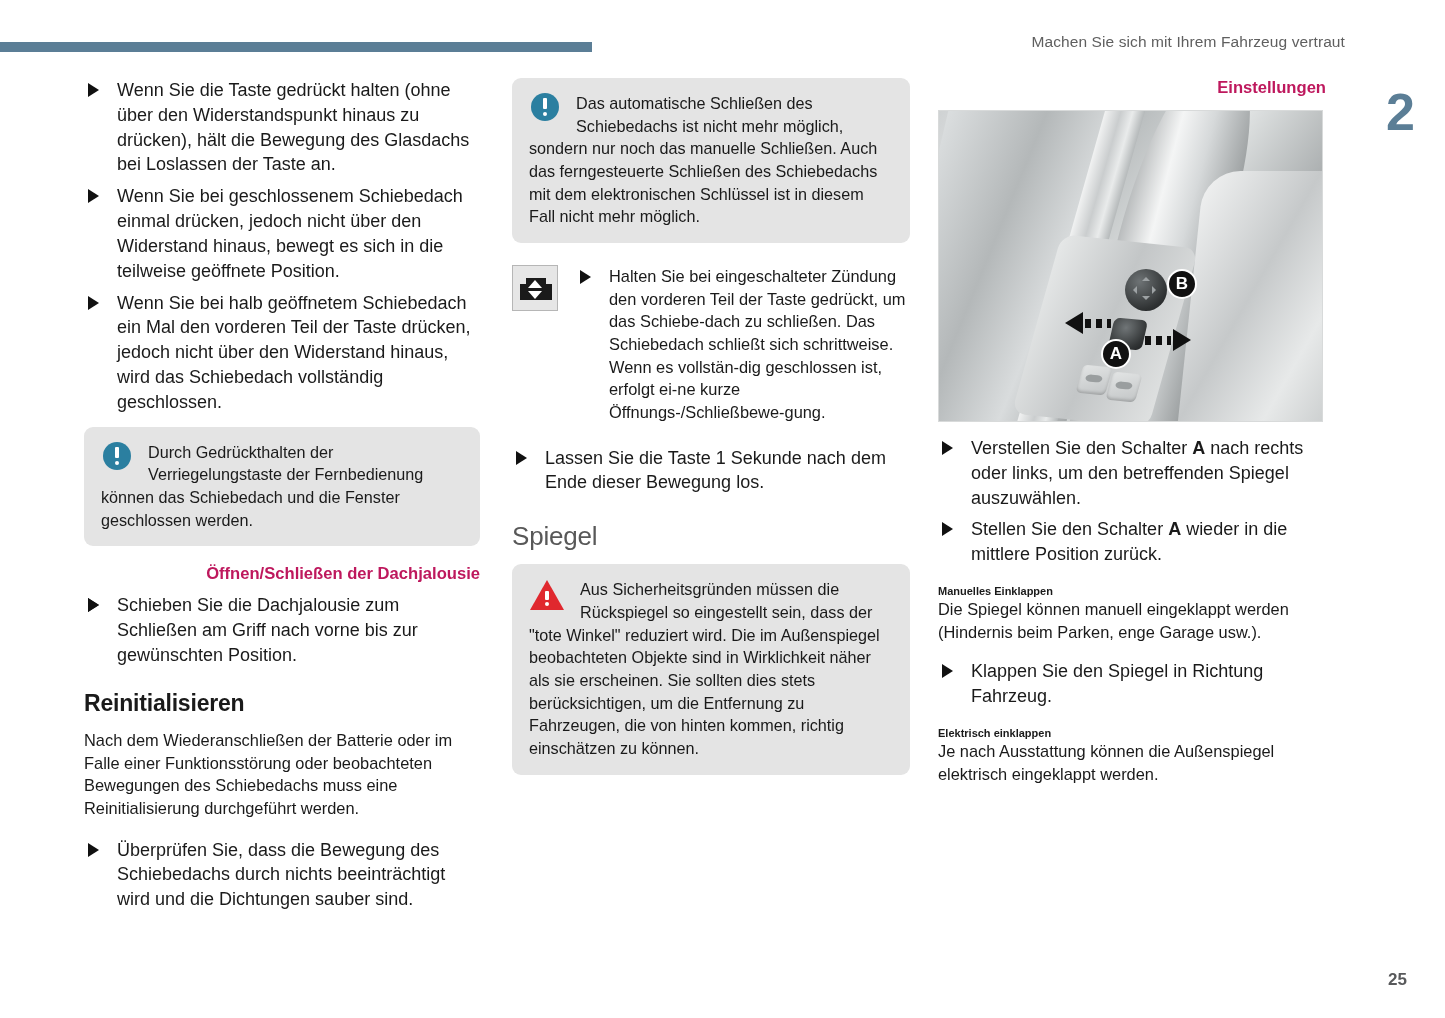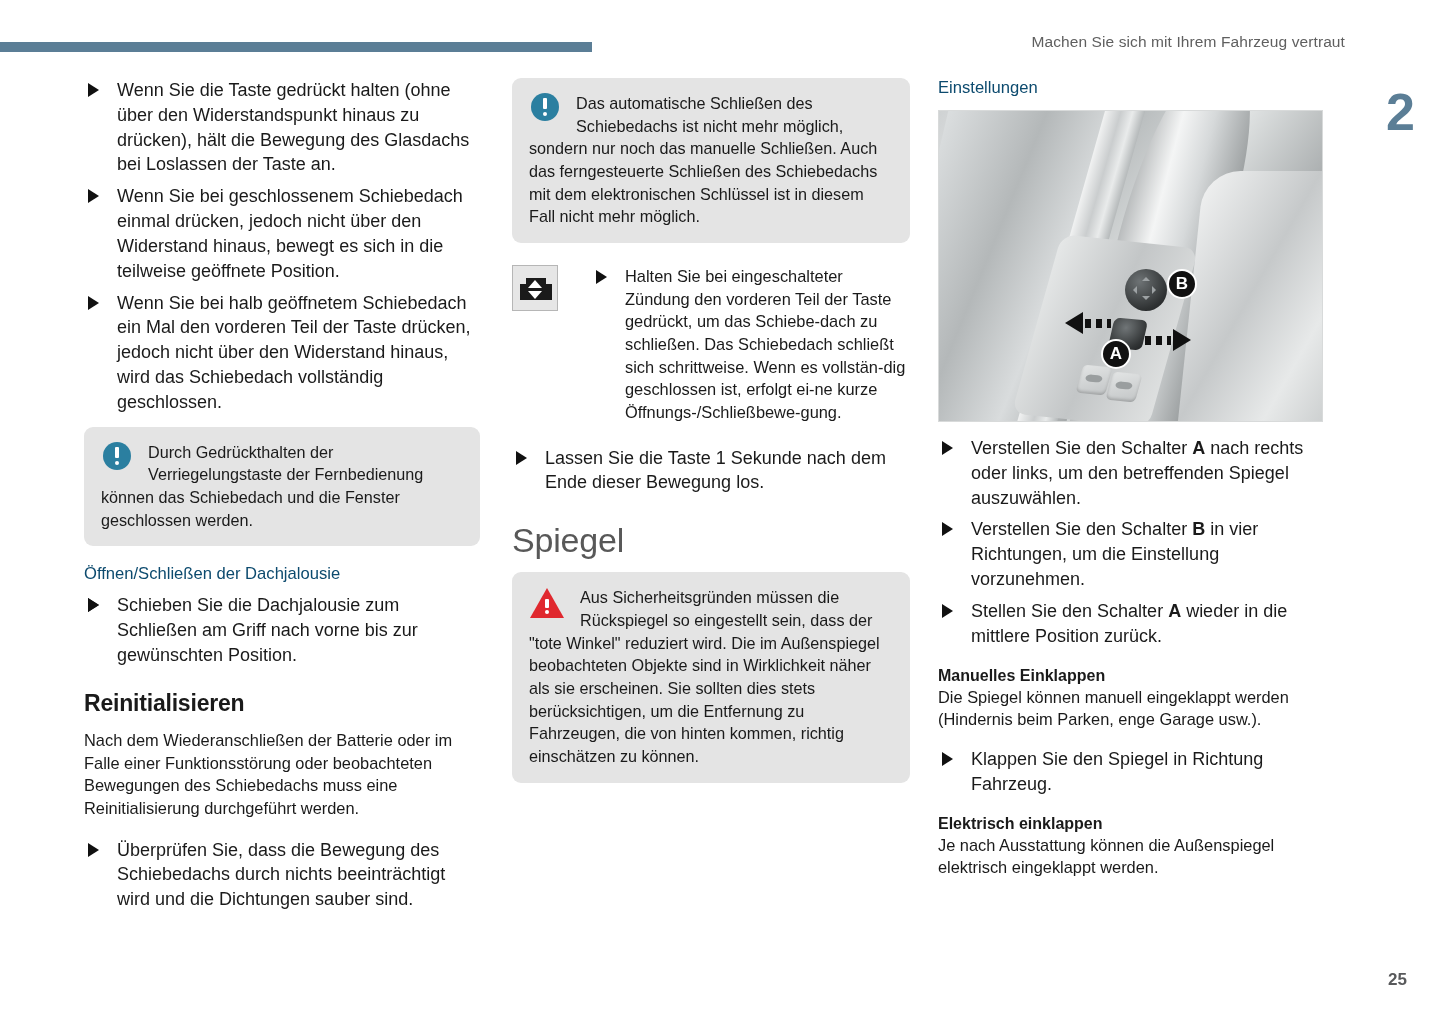--- a/index.html
+++ b/index.html
@@ -86,34 +86,35 @@
   }
 
   h2.section-title {
     font-size: 23px;
     font-weight: bold;
     color: #1a1a1a;
     margin: 22px 0 12px 0;
     letter-spacing: -.2px;
   }
   h2.section-title-grey {
-    font-size: 34px;
+    font-size: 26px;
     font-weight: normal;
     color: #585858;
     margin: 26px 0 10px 0;
     letter-spacing: -.2px;
   }
   h3.sub-title {
     font-size: 16.6px;
-    font-weight: normal;
-    color: #0c4a6e;
+    font-weight: bold;
+    color: #be185d;
     margin: 18px 0 9px 0;
+    text-align: right;
   }
   h3.sub-title-tight {
-    font-size: 16px;
+    font-size: 11px;
     font-weight: bold;
     color: #1a1a1a;
     margin: 18px 0 1px 0;
   }
 
   
   .notice {
     background: #e4e4e4;
     border-radius: 9px;
     padding: 14px 17px 15px 17px;
@@ -175,21 +176,20 @@
     width: 4px; height: 4px;
     background: #ffffff;
     border-radius: 50%;
   }
 
   
   .icon-bullet-row {
     display: flex;
     align-items: flex-start;
     margin-top: 22px;
-    gap: 16px;
   }
   .pictogram {
     flex: 0 0 auto;
     width: 46px; height: 46px;
     border: 1px solid #b6b6b6;
     background: #e6e6e6;
     margin-right: 18px;
     position: relative;
   }
   .pictogram .inner {
@@ -491,24 +491,20 @@
     <span class="callout callout-a">A</span>
   </div>
 
   <ul class="bullets" style="margin-top:14px;">
     <li>
       <span class="tri"></span>
       <span>Verstellen Sie den Schalter </span><b>A</b><span> nach rechts oder links, um den betreffenden Spiegel auszuwählen.</span>
     </li>
     <li>
       <span class="tri"></span>
-      <span>Verstellen Sie den Schalter </span><b>B</b><span> in vier Richtungen, um die Einstellung vorzunehmen.</span>
-    </li>
-    <li>
-      <span class="tri"></span>
       <span>Stellen Sie den Schalter </span><b>A</b><span> wieder in die mittlere Position zurück.</span>
     </li>
   </ul>
 
   <h3 class="sub-title-tight">Manuelles Einklappen</h3>
   <p class="body-text">Die Spiegel können manuell eingeklappt werden (Hindernis beim Parken, enge Garage usw.).</p>
 
   <ul class="bullets" style="margin-top:16px;">
     <li>
       <span class="tri"></span>

